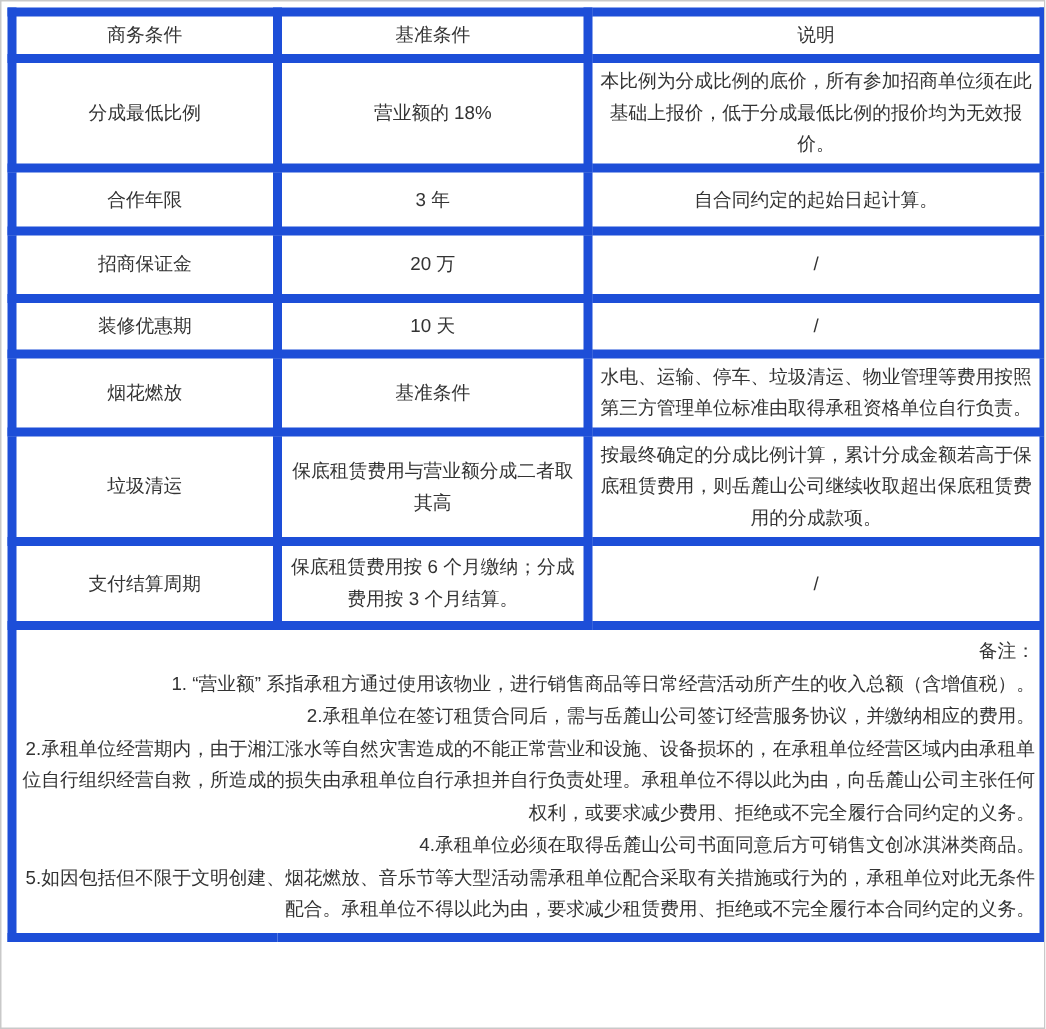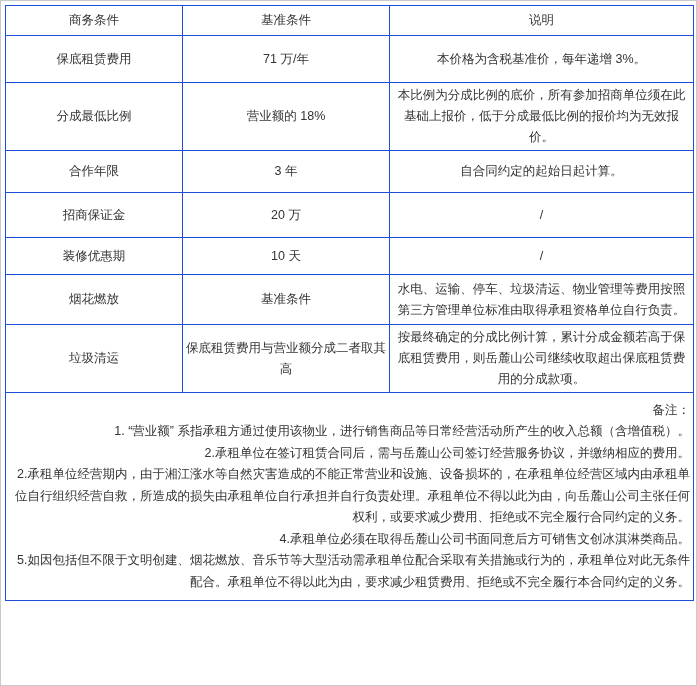--- a/index.html
+++ b/index.html
@@ -19,21 +19,21 @@
     position: absolute;
     left: 4px;
     top: 4px;
     width: 688px;
     border-collapse: collapse;
     table-layout: fixed;
     color: #333333;
     font-size: 12.5px;
   }
   table.terms-table td, table.terms-table th {
-    border: 1px solid #1d4ed8;
+    border: 6px solid #1d4ed8;
     vertical-align: middle;
     text-align: center;
     padding: 2px 3px;
     line-height: 21px;
     font-weight: normal;
     word-break: break-all;
   }
   col.c1 { width: 177px; }
   col.c2 { width: 207px; }
   col.c3 { width: 304px; }
@@ -64,25 +64,20 @@
         <col class="c1">
         <col class="c2">
         <col class="c3">
       </colgroup>
     <tbody>
       <tr class="hdr">
         <td>商务条件</td>
         <td>基准条件</td>
         <td>说明</td>
       </tr>
-      <tr class="r-h47">
-        <td>保底租赁费用</td>
-        <td>71 万/年</td>
-        <td>本价格为含税基准价，每年递增 3%。</td>
-      </tr>
       <tr class="r-h43">
         <td>分成最低比例</td>
         <td>营业额的 18%</td>
         <td>本比例为分成比例的底价，所有参加招商单位须在此基础上报价，低于分成最低比例的报价均为无效报价。</td>
       </tr>
       <tr class="r-h42">
         <td>合作年限</td>
         <td>3 年</td>
         <td>自合同约定的起始日起计算。</td>
       </tr>
@@ -99,20 +94,25 @@
       <tr class="r-h50">
         <td>烟花燃放</td>
         <td>基准条件</td>
         <td>水电、运输、停车、垃圾清运、物业管理等费用按照第三方管理单位标准由取得承租资格单位自行负责。</td>
       </tr>
       <tr class="r-h65">
         <td>垃圾清运</td>
         <td>保底租赁费用与营业额分成二者取其高</td>
         <td>按最终确定的分成比例计算，累计分成金额若高于保底租赁费用，则岳麓山公司继续收取超出保底租赁费用的分成款项。</td>
       </tr>
+      <tr class="r-h56">
+        <td>支付结算周期</td>
+        <td>保底租赁费用按 6 个月缴纳；分成费用按 3 个月结算。</td>
+        <td>/</td>
+      </tr>
       <tr>
         <td class="notes-cell" colspan="3">
           <div class="note-line">备注：</div>
           <div class="note-line">1. “营业额”  系指承租方通过使用该物业，进行销售商品等日常经营活动所产生的收入总额（含增值税）。</div>
           <div class="note-line">2.承租单位在签订租赁合同后，需与岳麓山公司签订经营服务协议，并缴纳相应的费用。</div>
           <div class="note-line">2.承租单位经营期内，由于湘江涨水等自然灾害造成的不能正常营业和设施、设备损坏的，在承租单位经营区域内由承租单位自行组织经营自救，所造成的损失由承租单位自行承担并自行负责处理。承租单位不得以此为由，向岳麓山公司主张任何权利，或要求减少费用、拒绝或不完全履行合同约定的义务。</div>
           <div class="note-line">4.承租单位必须在取得岳麓山公司书面同意后方可销售文创冰淇淋类商品。</div>
           <div class="note-line">5.如因包括但不限于文明创建、烟花燃放、音乐节等大型活动需承租单位配合采取有关措施或行为的，承租单位对此无条件配合。承租单位不得以此为由，要求减少租赁费用、拒绝或不完全履行本合同约定的义务。</div>
         </td>
       </tr>

